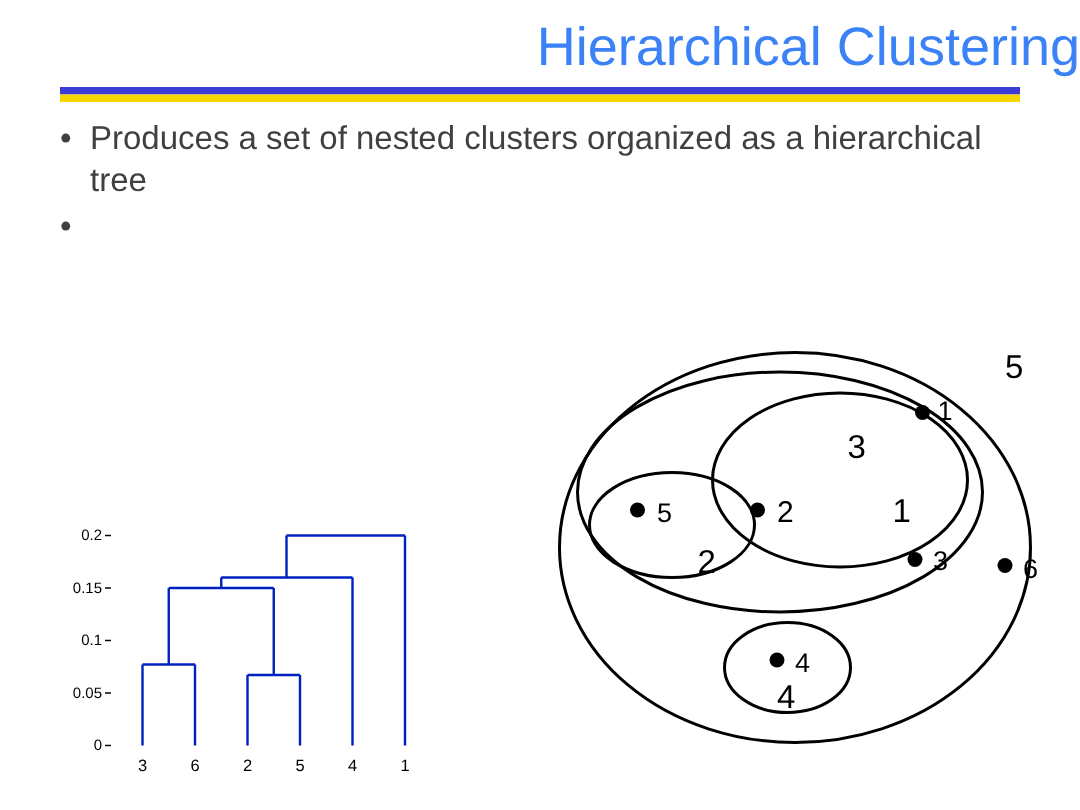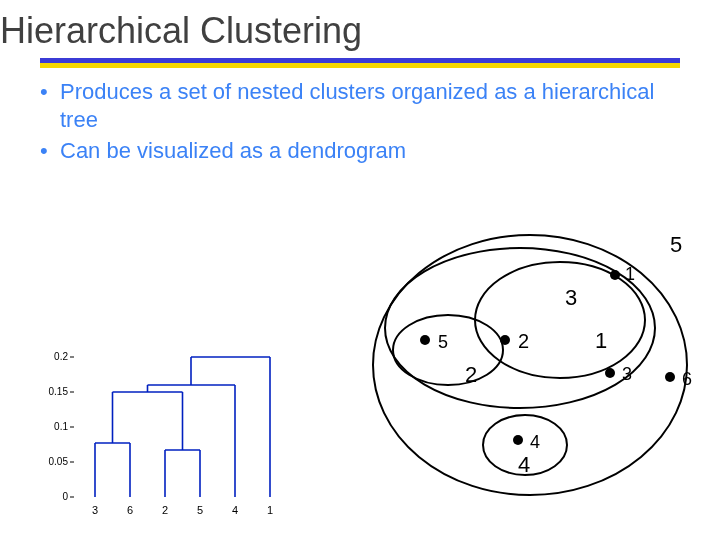--- a/index.html
+++ b/index.html
@@ -10,42 +10,42 @@
     font-family: Arial, Helvetica, sans-serif;
     position: relative;
     overflow: hidden;
   }
   .slide {
     width: 720px;
     height: 540px;
     position: relative;
   }
   .title {
-    text-align: left;
+    text-align: right;
     font-size: 36px;
     font-weight: 400;
     margin: 10px 0 6px 0;
-    color: #404040;
+    color: #3b82f6;
   }
   .underline {
     height: 10px;
     width: 640px;
     margin: 0 auto 10px auto;
     position: relative;
   }
   .underline .blue {
     position: absolute; left:0; right:0; top:0; height:5px; background:#3b3bd6;
   }
   .underline .yellow {
     position: absolute; left:0; right:0; top:5px; height:5px; background:#f5d600;
   }
   .content {
     padding: 0 40px;
     font-size: 22px;
-    color: #3b82f6;
+    color: #404040;
   }
   .bullets { margin: 0; padding: 0; list-style: none; }
   .bullets > li { position: relative; padding-left: 20px; margin-bottom: 4px; line-height: 1.25; }
   .bullets > li::before { content: "•"; position: absolute; left: 0; }
   .subbullets { margin: 4px 0 0 20px; padding:0; list-style:none; font-size: 19px; width: 360px; }
   .subbullets > li { position: relative; padding-left: 18px; line-height:1.25; }
   .subbullets > li::before { content: "–"; position: absolute; left: 0; }
 
   .dendro-area {
     position: absolute;
@@ -72,21 +72,20 @@
 
   <div class="underline">
     <div class="blue"></div>
     <div class="yellow"></div>
   </div>
 
   <div class="content">
     <ul class="bullets">
       <li><span>Produces a set of nested clusters organized as a hierarchical tree</span></li>
       <li>
-        <span>Can be visualized as a dendrogram</span>
       </li>
     </ul>
   </div>
 
   <div class="dendro-area">
     <svg viewBox="0 0 260 190" width="260" height="190">
 
       <text x="28" y="170" font-size="10" text-anchor="end">0</text>
       <text x="28" y="135" font-size="10" text-anchor="end">0.05</text>
       <text x="28" y="100" font-size="10" text-anchor="end">0.1</text>

